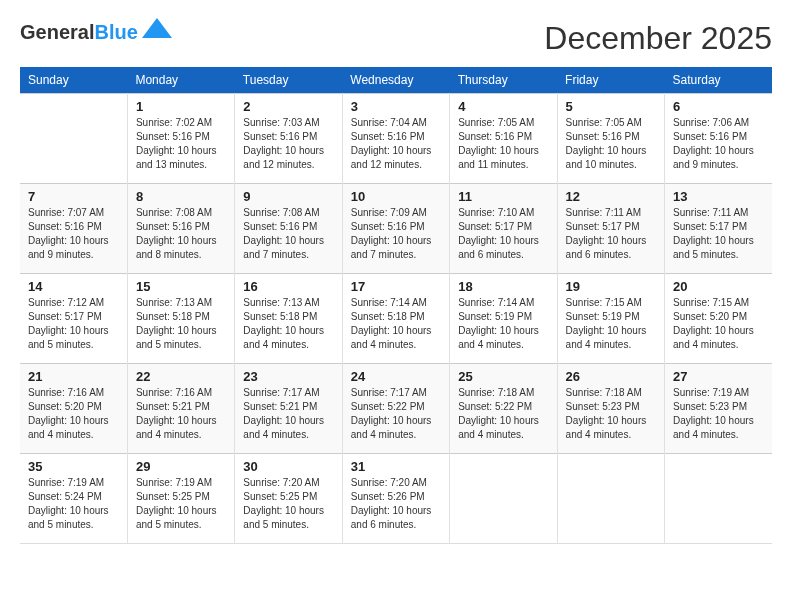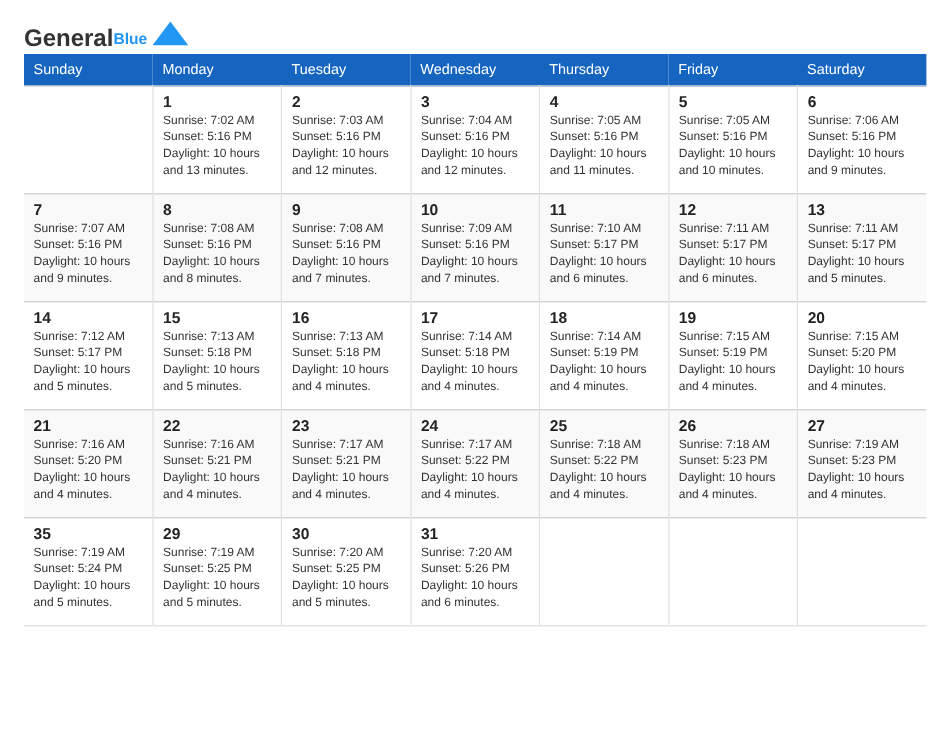--- a/index.html
+++ b/index.html
@@ -7,20 +7,21 @@
       font-family: Arial, sans-serif;
       background: #fff;
       width: 792px;
       min-height: 612px;
       padding: 20px;
     }
     .header {
       display: flex;
       justify-content: space-between;
       align-items: flex-start;
+      margin-bottom: 10px;
     }
     .logo {
       display: flex;
       flex-direction: column;
       align-items: flex-start;
     }
     .logo-wrapper {
       display: flex;
       align-items: center;
       gap: 4px;
@@ -88,30 +89,31 @@
     }
   </style>
 </head>
 <body>
 
 <div class="header">
   <div class="logo">
     <div class="logo-wrapper">
       <div style="display:flex; align-items:center;">
         <span style="font-size:20px; font-weight:bold; color:#333;">General</span>
-        <span style="font-size:13px; font-weight:bold; color:#2196f3; margin-left:0px;">Blue</span>
+        <span style="font-size:20px; font-weight:bold; color:#2196f3; margin-left:0px;">Blue</span>
         <div style="margin-left:4px; position:relative; top:-2px;">
           <svg width="30" height="20" viewBox="0 0 30 20">
             <polygon points="0,20 15,0 30,20" fill="#2196f3"></polygon>
           </svg>
         </div>
       </div>
     </div>
   </div>
   <div class="title-section">
+    <div class="month-title">December 2025</div>
   </div>
 </div>
 
 <table>
   <thead>
     <tr>
     <th>Sunday</th>
         <th>Monday</th>
         <th>Tuesday</th>
         <th>Wednesday</th>

